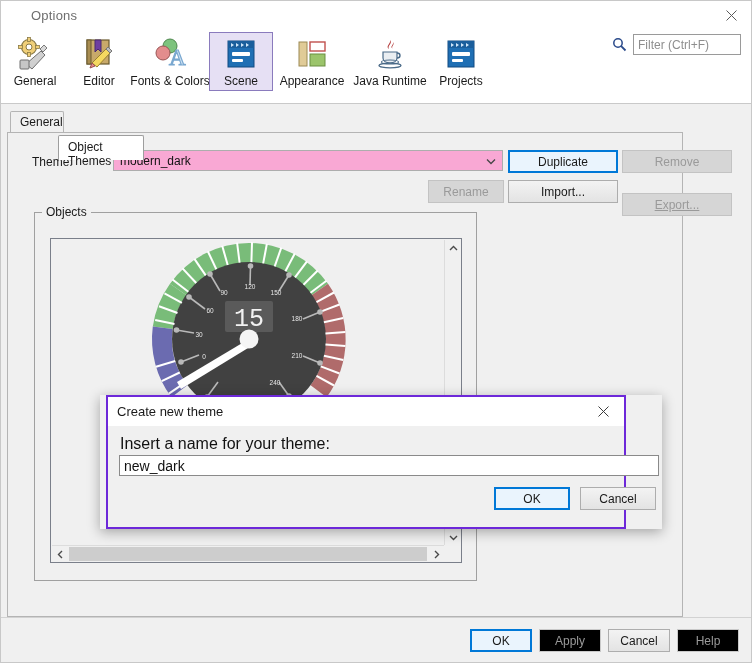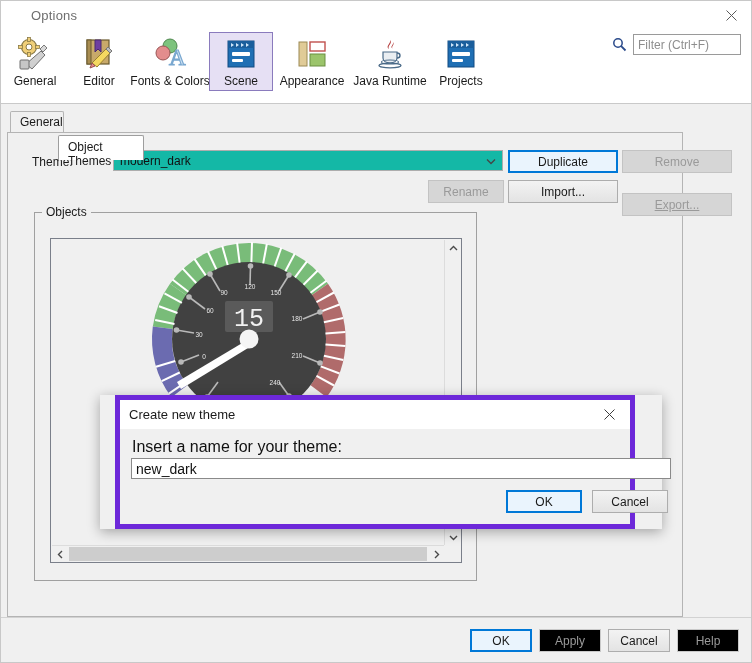--- a/index.html
+++ b/index.html
@@ -129,21 +129,21 @@
     border: 1px solid #b4b4b4;
   }
 
   .lbl { font-size: 12px; color: #1a1a1a; }
 
   
   #theme-label { position: absolute; left: 24px; top: 22px; }
   #theme-combo {
     position: absolute; left: 105px; top: 17px;
     width: 390px; height: 21px;
-    background: #14b8a6;
+    background: #f9a8d4;
     border: 1px solid #adadad;
     display: flex; align-items: center;
     cursor: default;
   }
   #theme-combo-value { padding-left: 6px; font-size: 12px; color: #111; }
   #theme-combo-arrow {
     position: absolute; right: 5px; top: 4px;
     width: 12px; height: 12px;
   }
 
@@ -257,24 +257,24 @@
   
   #dlg-shadow {
     position: absolute;
     left: 99px; top: 394px;
     width: 562px; height: 134px;
     box-shadow: 0 3px 12px rgba(0,0,0,.32);
     pointer-events: none;
   }
   #dialog {
     position: absolute;
-    left: 114px; top: 394px;
+    left: 105px; top: 394px;
     width: 520px; height: 134px;
     background: #f0f0f0;
-    border: 5px solid #6d28d9;
+    border: 2px solid #6d28d9;
   }
   #dlg-titlebar {
     position: absolute; left: 0; top: 0;
     width: 100%; height: 29px;
     background: #ffffff;
   }
   #dlg-title {
     position: absolute; left: 9px; top: 7px;
     font-size: 13px; color: #1a1a1a;
   }

